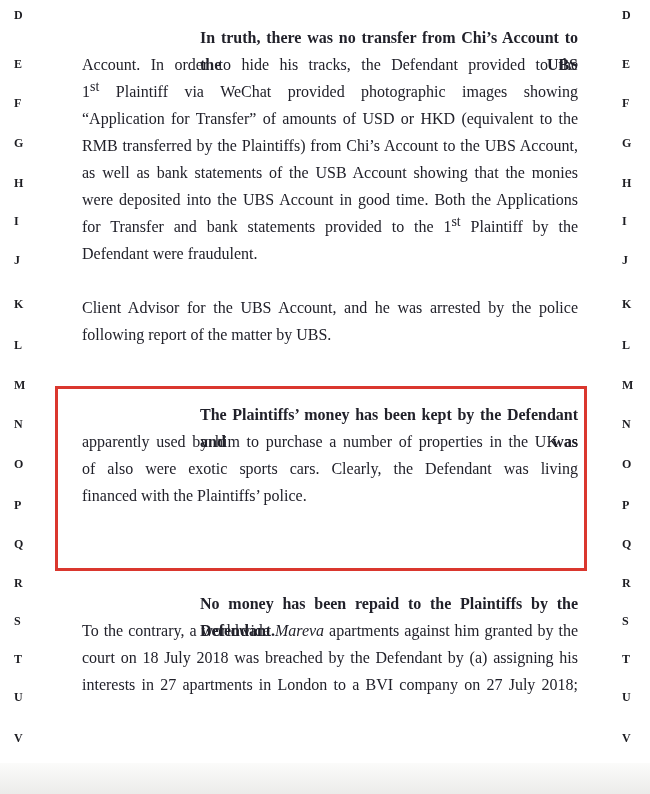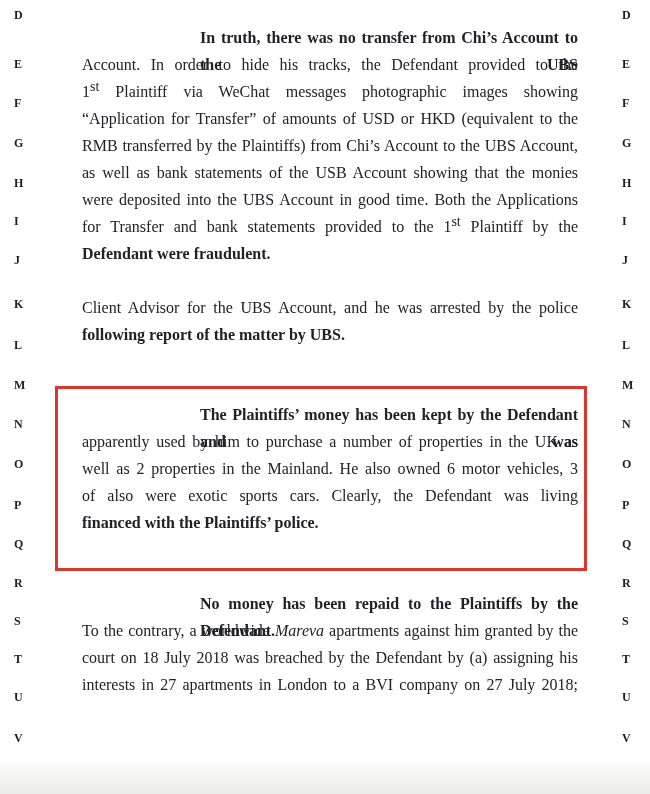--- a/index.html
+++ b/index.html
@@ -52,21 +52,21 @@
   }
   .line {
     position: relative;
     height: 27px;
     line-height: 27px;
     text-align: justify;
     text-align-last: justify;
     white-space: normal;
   }
   .line.first { padding-left: 118px; font-weight: bold; }
-  .line.last  { text-align-last: left; font-weight: bold; }
+  .line.last  { text-align-last: left; }
   .pnum {
     position: absolute;
     left: -118px;
     top: 0;
     width: 60px;
     text-align: left;
   }
   .line.first .pnum { left: 0; margin-left: -118px; position: absolute; }
   sup {
     font-size: 14px;
@@ -140,36 +140,35 @@
       <span class="mletter" style="top: 614px;">S</span>
       <span class="mletter" style="top: 652px;">T</span>
       <span class="mletter" style="top: 690px;">U</span>
       <span class="mletter" style="top: 731px;">V</span>
     </div>
 
   <div class="doc-body">
       <div class="para" style="top: 24px;">
         <div class="line first"><span class="pnum">6.</span><span>In truth, there was no transfer from Chi’s Account to the UBS</span></div>
         <div class="line"><span>Account.  In order to hide his tracks, the Defendant provided to the</span></div>
-        <div class="line"><span>1</span><sup>st</sup><span> Plaintiff via WeChat messages photographic images showing</span></div>
+        <div class="line"><span>1</span><sup>st</sup><span> Plaintiff via WeChat provided photographic images showing</span></div>
         <div class="line"><span>“Application for Transfer” of amounts of USD or HKD (equivalent to the</span></div>
         <div class="line"><span>RMB transferred by the Plaintiffs) from Chi’s Account to the UBS Account,</span></div>
         <div class="line"><span>as well as bank statements of the USB Account showing that the monies</span></div>
         <div class="line"><span>were deposited into the UBS Account in good time.  Both the Applications</span></div>
         <div class="line"><span>for Transfer and bank statements provided to the 1</span><sup>st</sup><span> Plaintiff by the</span></div>
         <div class="line last"><span>Defendant were fraudulent.</span></div>
       </div>
       <div class="para" style="top: 294px;">
         <div class="line"><span>Client Advisor for the UBS Account, and he was arrested by the police</span></div>
         <div class="line last"><span>following report of the matter by UBS.</span></div>
       </div>
       <div class="para" style="top: 401px;">
         <div class="line first"><span class="pnum">8.</span><span>The Plaintiffs’ money has been kept by the Defendant and was</span></div>
         <div class="line"><span>apparently used by him to purchase a number of properties in the UK as</span></div>
-        <div class="line"><span>well as 2 properties in the Mainland.  He also owned 6 motor vehicles, 3</span></div>
         <div class="line"><span>of also were exotic sports cars.  Clearly, the Defendant was living</span></div>
         <div class="line last"><span>financed with the Plaintiffs’ police.</span></div>
       </div>
       <div class="para" style="top: 590px;">
         <div class="line first"><span class="pnum">9.</span><span>No money has been repaid to the Plaintiffs by the Defendant.</span></div>
         <div class="line"><span>To the contrary, a worldwide </span><span class="it">Mareva</span><span> apartments against him granted by the</span></div>
         <div class="line"><span>court on 18 July 2018 was breached by the Defendant by (a) assigning his</span></div>
         <div class="line"><span>interests in 27 apartments in London to a BVI company on 27 July 2018;</span></div>
       </div>
     </div>

